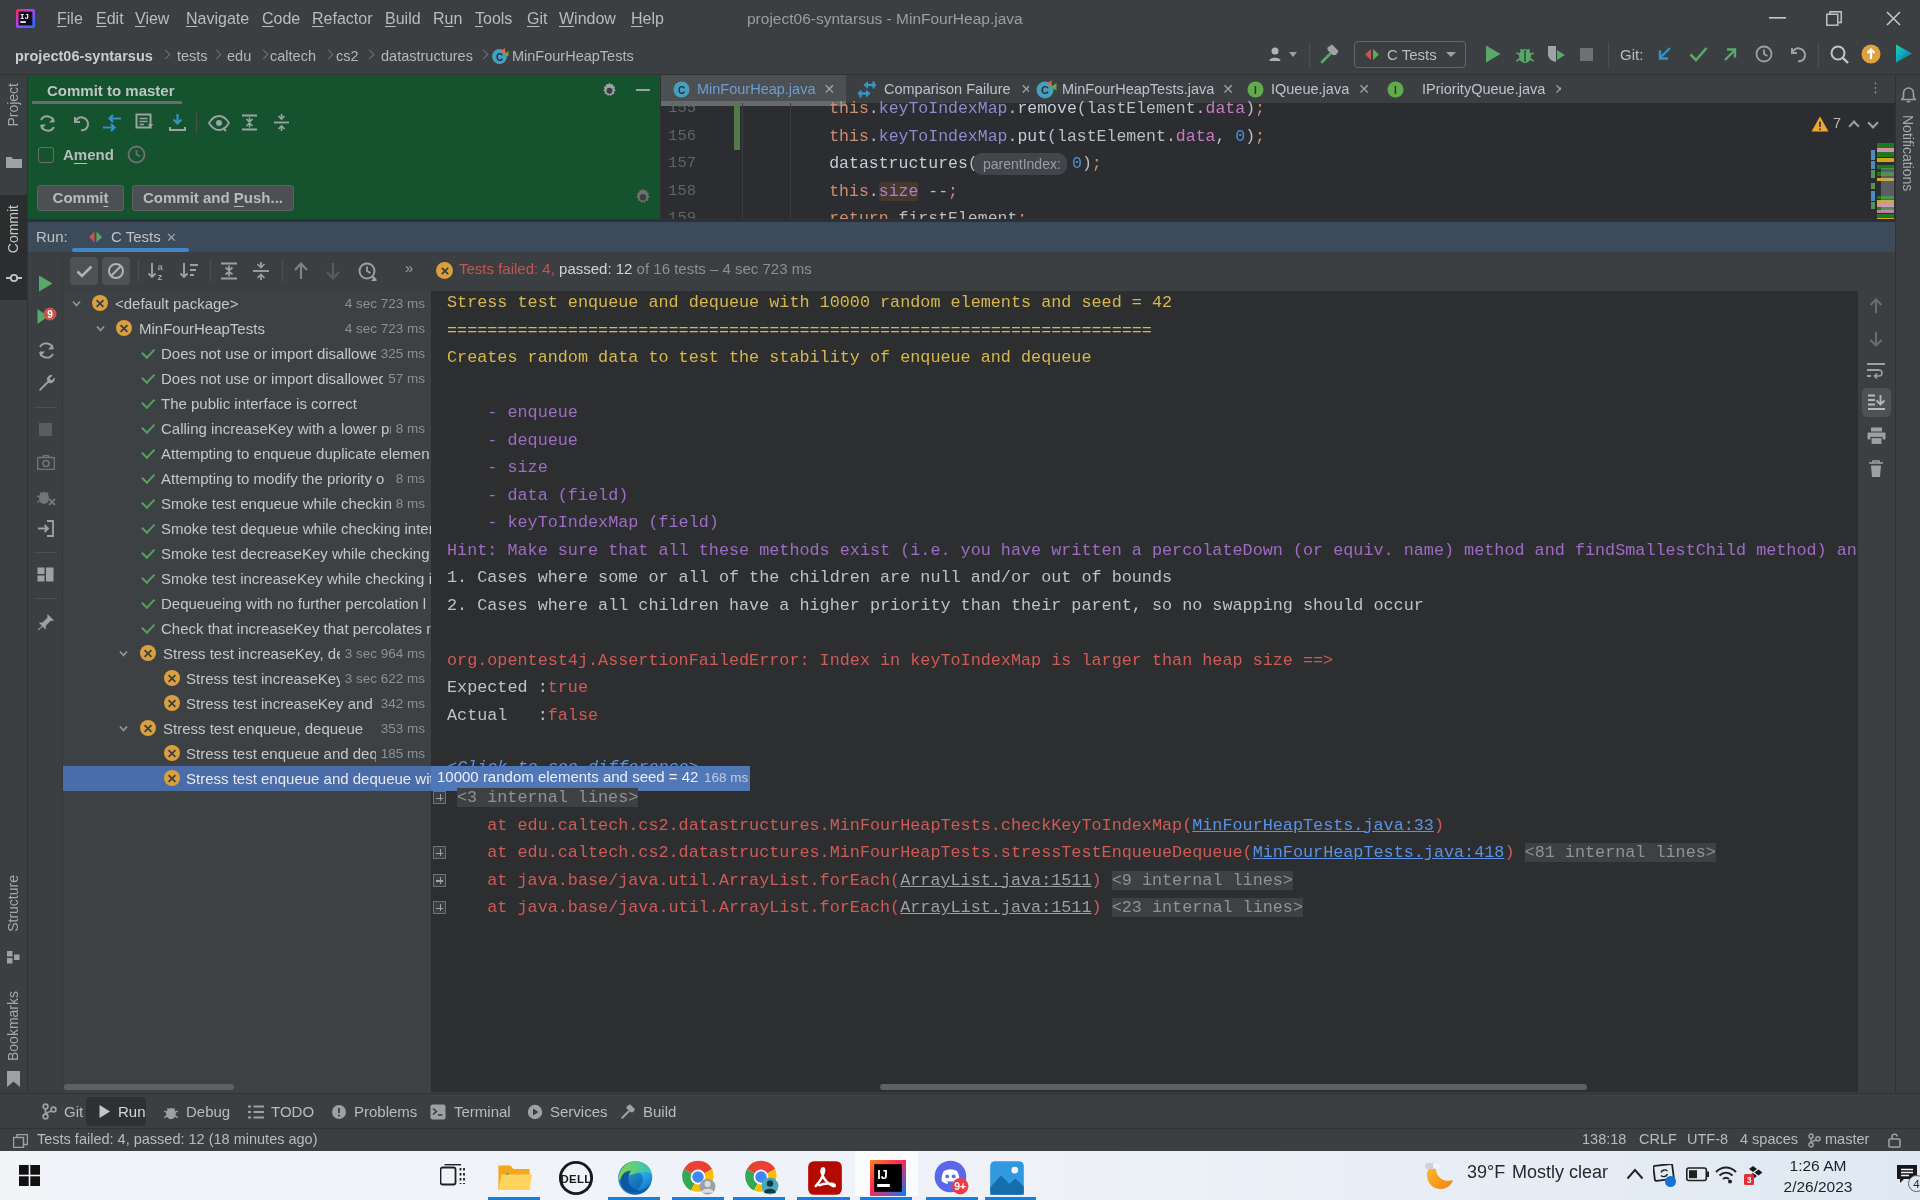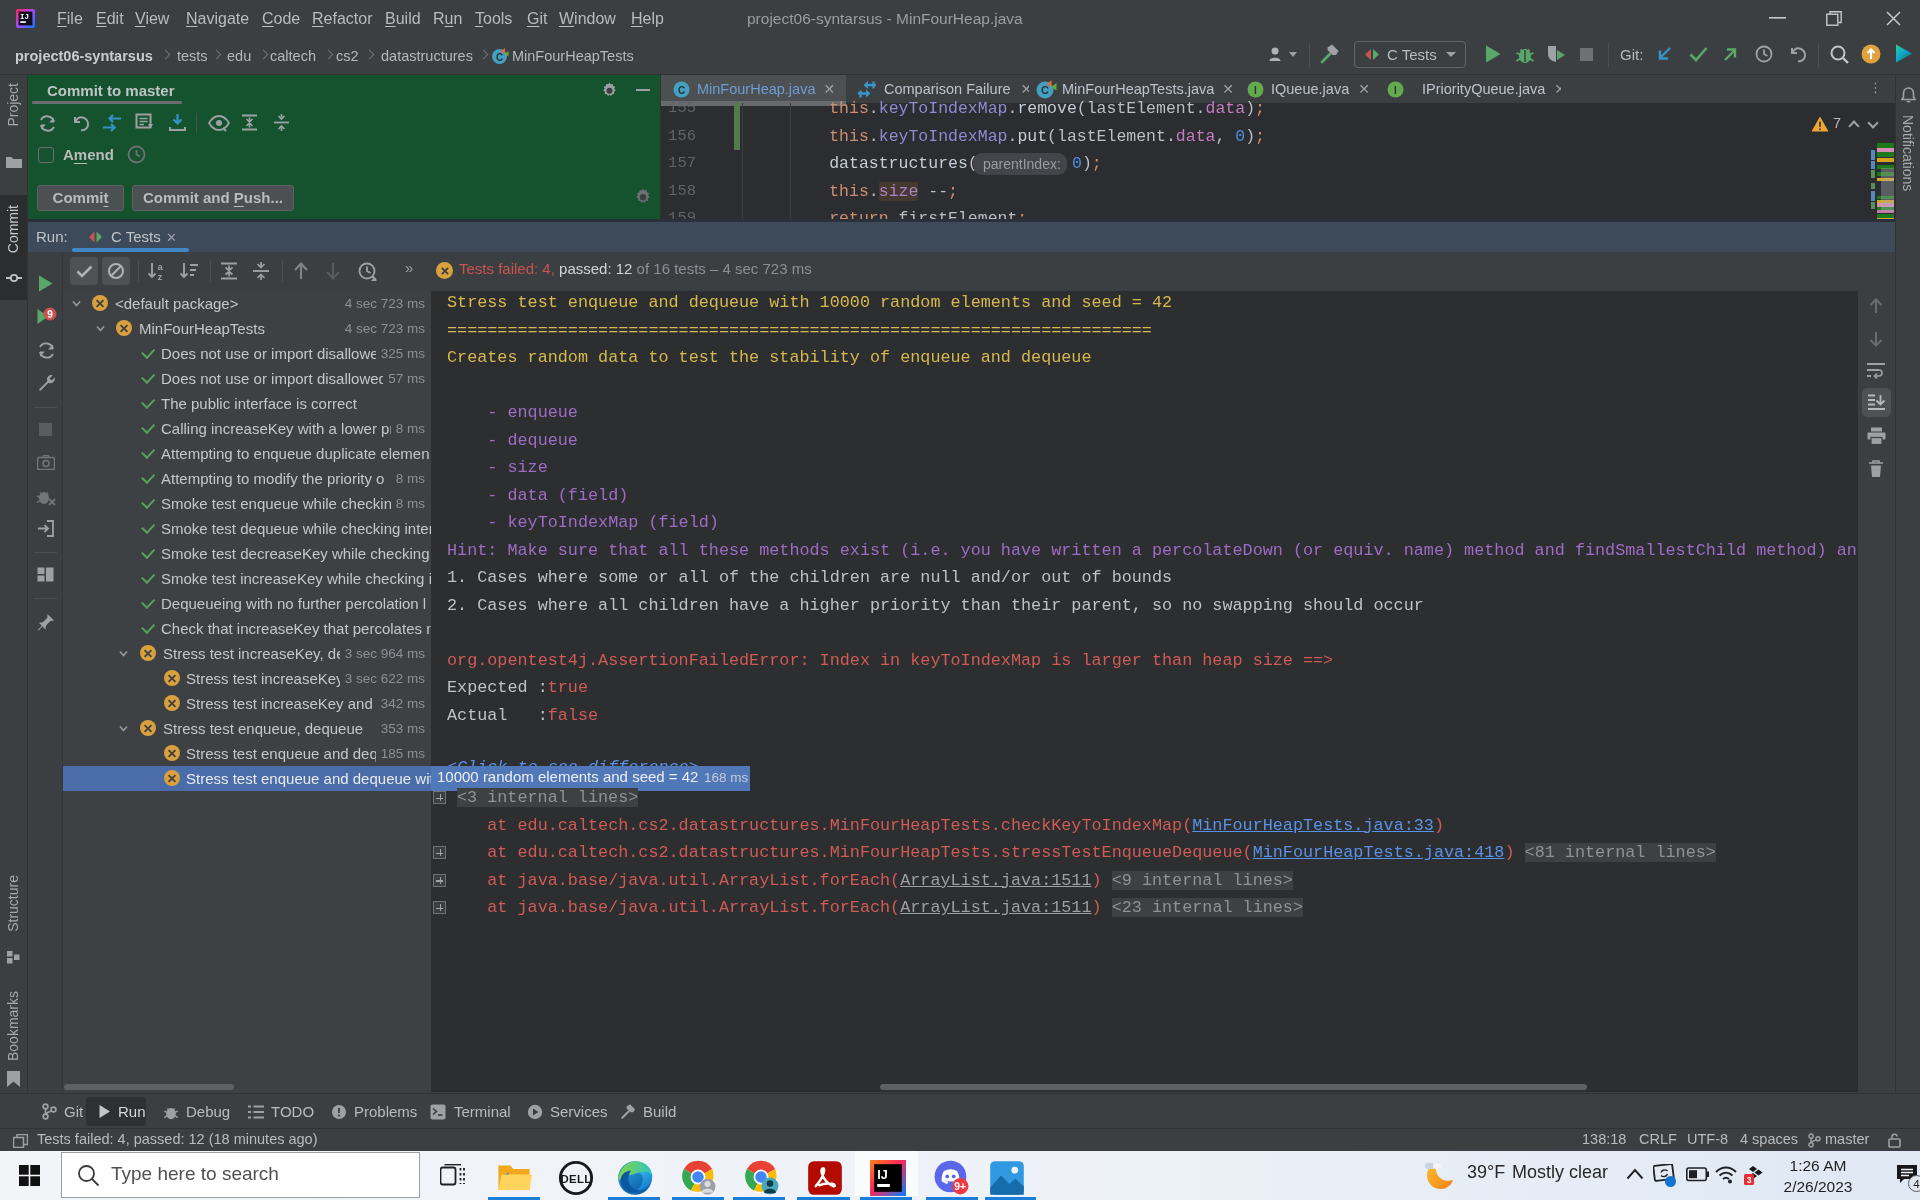--- a/index.html
+++ b/index.html
@@ -777,27 +777,20 @@
 </div>
 <div id="taskbar">
 
   <svg class="abs" style="left:19px;top:14px;" width="21" height="21" viewBox="0 0 21 21">
     <rect x="0" y="0" width="9.7" height="9.7" fill="#111"></rect>
       <rect x="11.3" y="0" width="9.7" height="9.7" fill="#111"></rect>
     <rect x="0" y="11.3" width="9.7" height="9.7" fill="#111"></rect>
       <rect x="11.3" y="11.3" width="9.7" height="9.7" fill="#111"></rect>
   </svg>
 
-  <div class="abs" style="left:61px;top:1px;width:359px;height:46px;background:#ffffff;border:1px solid #9aa0a6;">
-    <svg class="abs" style="left:15px;top:11px;" width="23" height="23" viewBox="0 0 23 23">
-      <circle cx="9.5" cy="9.5" r="7.5" fill="none" stroke="#3b3b3b" stroke-width="1.8"></circle>
-      <path d="M15 15 L21.5 21.5" stroke="#3b3b3b" stroke-width="1.8"></path>
-    </svg>
-    <div class="abs" style="left:49px;top:10px;font-size:19px;color:#505050;">Type here to search</div>
-  </div>
 
   <svg class="abs" style="left:440px;top:13px;" width="25" height="24" viewBox="0 0 25 24">
     <rect x="0.5" y="3.5" width="15" height="17" rx="2" fill="none" stroke="#1f2022" stroke-width="1.8"></rect>
     <path d="M4.5 0.5 L21 0.5" stroke="#1f2022" stroke-width="1.8"></path>
     <path d="M20.5 4 L20.5 20" stroke="#1f2022" stroke-width="1.8" stroke-dasharray="2.5 2.5"></path>
     <path d="M24 4 L24 20" stroke="#1f2022" stroke-width="1.8" stroke-dasharray="2.5 2.5"></path>
   </svg>
 
   <svg class="abs tbicon" style="left:496px;top:9px;" width="30" height="30" viewBox="0 0 30 30">
     <path d="M2 4.5 L12 4.5 L14.5 7.5 L28 7.5 L28 25 L2 25 Z" fill="#f1a81c"></path>

